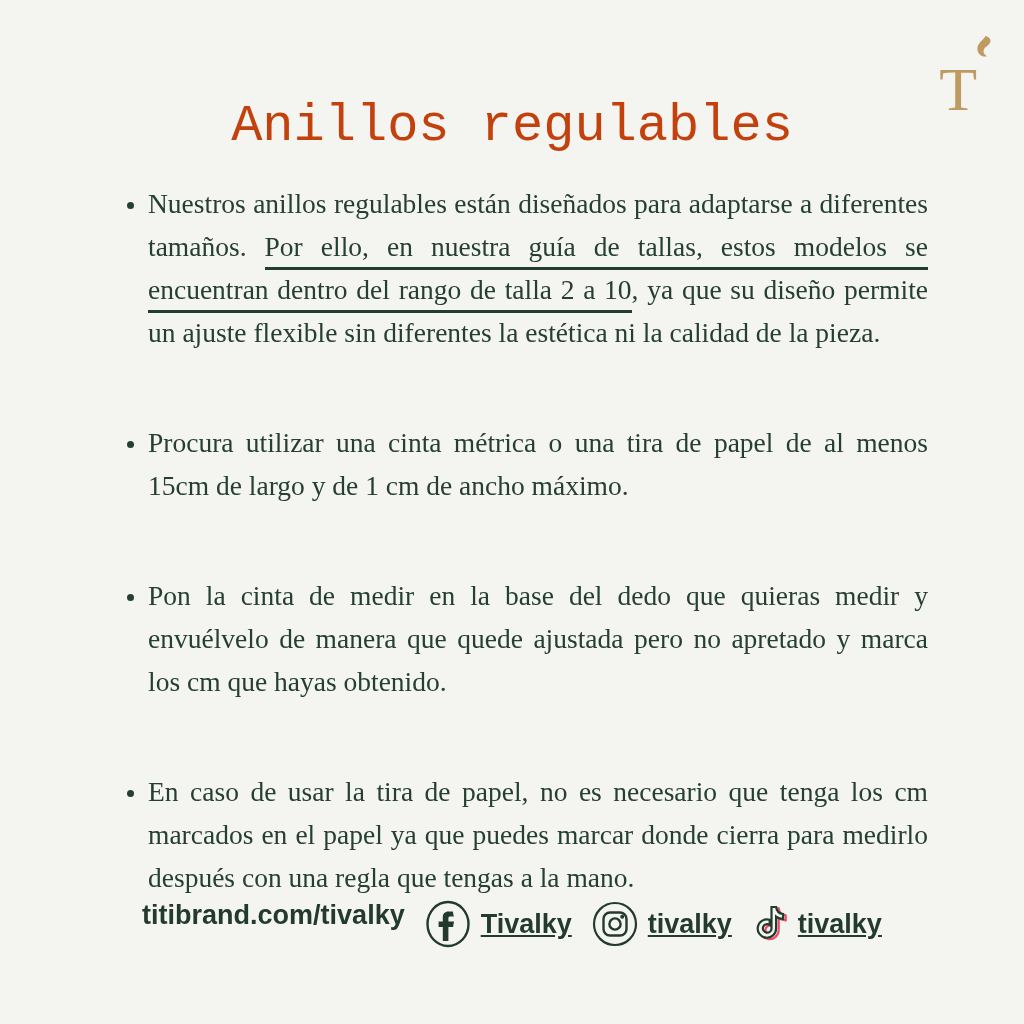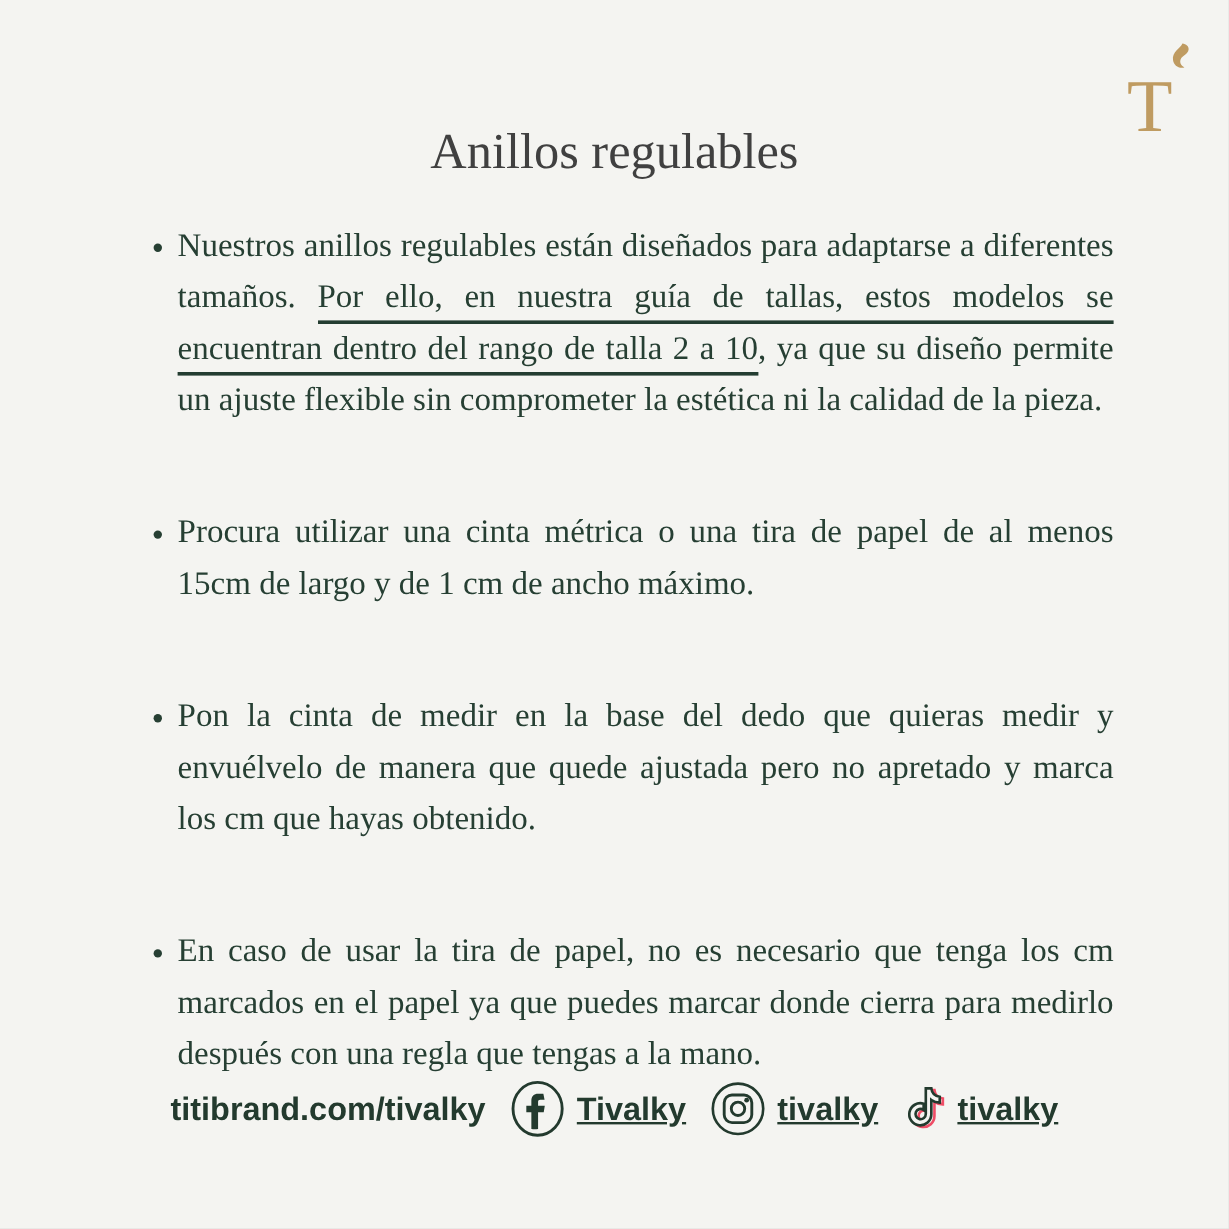--- a/index.html
+++ b/index.html
@@ -30,25 +30,25 @@
     top: -2px;
     left: 34px;
     width: 20px;
     height: 36px;
   }
 
   
   .title {
     padding-top: 102px;
     text-align: center;
-    font-family: Liberation Serif, serif;
+    font-family: Liberation Mono, monospace;
     font-weight: 400;
-    font-size: 42px;
+    font-size: 52px;
     line-height: 50px;
-    color: #404040;
+    color: #c2410c;
   }
 
   
   .bullets {
     margin-top: 30px;
     padding-left: 148px;
     padding-right: 96px;
     list-style: disc outside;
     font-family: "Liberation Serif", serif;
     font-size: 27.5px;
@@ -65,21 +65,20 @@
     padding-bottom: 5px;
   }
 
   
   .footer {
     position: absolute;
     left: 0; right: 0;
     bottom: 76px;
     display: flex;
     justify-content: center;
-    align-items: center;
     gap: 20px;
     font-family: "Liberation Sans", sans-serif;
     font-weight: bold;
     font-size: 27px;
     color: #233a2e;
   }
   .social { display: flex; align-items: center; gap: 10px; text-decoration: underline; }
   .icon { display: block; }
 </style>
 </head>
@@ -92,21 +91,21 @@
       <path fill="#bf9b61" d="M12.5 0 C10.5 4.5 3.5 7 4.5 14 C5.2 18.8 9.5 21.5 14 20.2 C11 18.6 9.8 15.8 11 13.2 C12.4 10.2 17 9.2 17.5 5.2 C17.8 2.6 15.3 0.7 12.5 0 Z"></path>
     </svg>
     <div class="logo-text">
       <span class="logo-t">T</span>
     </div>
   </div>
 
   <h1 class="title">Anillos regulables</h1>
 
   <ul class="bullets">
-    <li><span>Nuestros anillos regulables están diseñados para adaptarse a diferentes tamaños. </span><span class="u-line">Por ello, en nuestra guía de tallas, estos modelos se encuentran dentro del rango de talla 2 a 10</span><span>, ya que su diseño permite un ajuste flexible sin comprometer la estética ni la calidad de la pieza.</span></li>
+    <li><span>Nuestros anillos regulables están diseñados para adaptarse a diferentes tamaños. </span><span class="u-line">Por ello, en nuestra guía de tallas, estos modelos se encuentran dentro del rango de talla 2 a 10</span><span>, ya que su diseño permite un ajuste flexible sin diferentes la estética ni la calidad de la pieza.</span></li>
     <li><span>Procura utilizar una cinta métrica o una tira de papel de al menos 15cm de largo y de 1 cm de ancho máximo.</span></li>
     <li><span>Pon la cinta de medir en la base del dedo que quieras medir y envuélvelo de manera que quede ajustada pero no apretado y marca los cm que hayas obtenido.</span></li>
     <li><span>En caso de usar la tira de papel, no es necesario que tenga los cm marcados en el papel ya que puedes marcar donde cierra para medirlo después con una regla que tengas a la mano.</span></li>
   </ul>
 
   <div class="footer">
     <span>titibrand.com/tivalky</span>
 
     <span class="social">
       <svg class="icon" width="46" height="48" viewBox="0 0 46 48" xmlns="http://www.w3.org/2000/svg">

